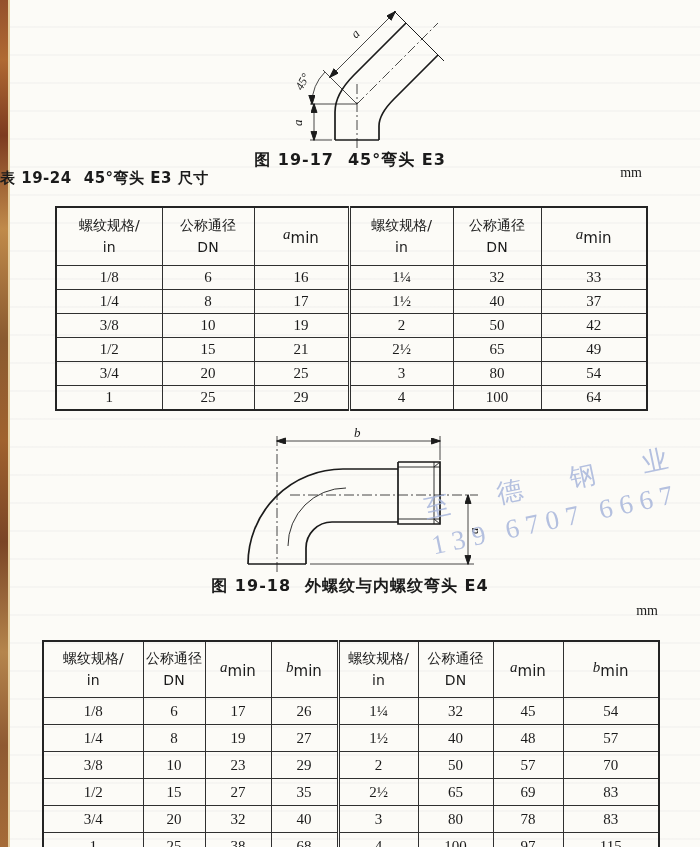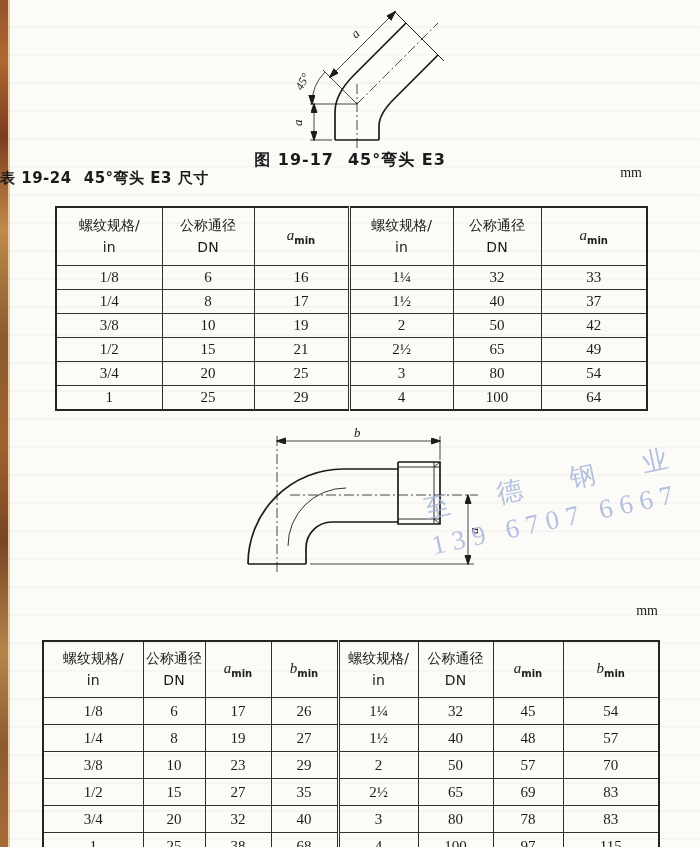--- a/index.html
+++ b/index.html
@@ -35,21 +35,21 @@
     overflow:hidden; white-space:nowrap;
   }
   .dim thead th { font-weight:normal; font-size:14px; line-height:1.55; }
   .dim td { font-family:"Liberation Serif", serif; font-size:15px; }
   #table1 thead th { height:57px; }
   #table1 td { height:23px; }
   #table2 thead th { height:55px; }
   #table2 td { height:26px; }
   .sep { border-left:3px double #303030 !important; }
   .sym { font-style:italic; font-family:"Liberation Serif", serif; font-size:15px; }
-  .dim sub { font-size:10px;font-weight:bold; }
+  .dim sub { font-size:15px; }
 
   .wm {
     position:absolute; transform:rotate(-12deg); transform-origin:left center;
     color:#a3b2da; opacity:0.8; text-align:left; pointer-events:none;
   }
   .wm .l1 { font-size:26px; letter-spacing:20px; }
   .wm .l2 { font-size:27px; letter-spacing:7px; margin-top:4px; font-family:"Liberation Serif", serif; }
 
   .fig-svg path, .fig-svg line { stroke:#1b1b1b; }
   .dimtxt { font-family:"Liberation Serif", serif; font-style:italic; font-size:13px; fill:#1b1b1b; stroke:none; }
@@ -202,20 +202,23 @@
       <text class="dimtxt" x="126" y="13">b</text>
       <text class="dimtxt" x="250" y="110" transform="rotate(-90 250 110)">a</text>
     </g>
   </svg>
 
   <div class="wm" style="left:428px; top:492px;">
     <div class="l1">至 德 钢 业</div>
     <div class="l2">139 6707 6667</div>
   </div>
 
+  <div class="caption" style="top:576px;">
+    <span class="num">图 19-18</span><span>外螺纹与内螺纹弯头 E4</span>
+  </div>
 
   <div class="unit" style="right:42px; top:603px;">mm</div>
 
   <table class="dim" id="table2" style="left:42px; top:623px; width:616px;">
     <colgroup>
       <col style="width:100px">
         <col style="width:62px">
         <col style="width:66px">
         <col style="width:67px">
       <col style="width:80px">

